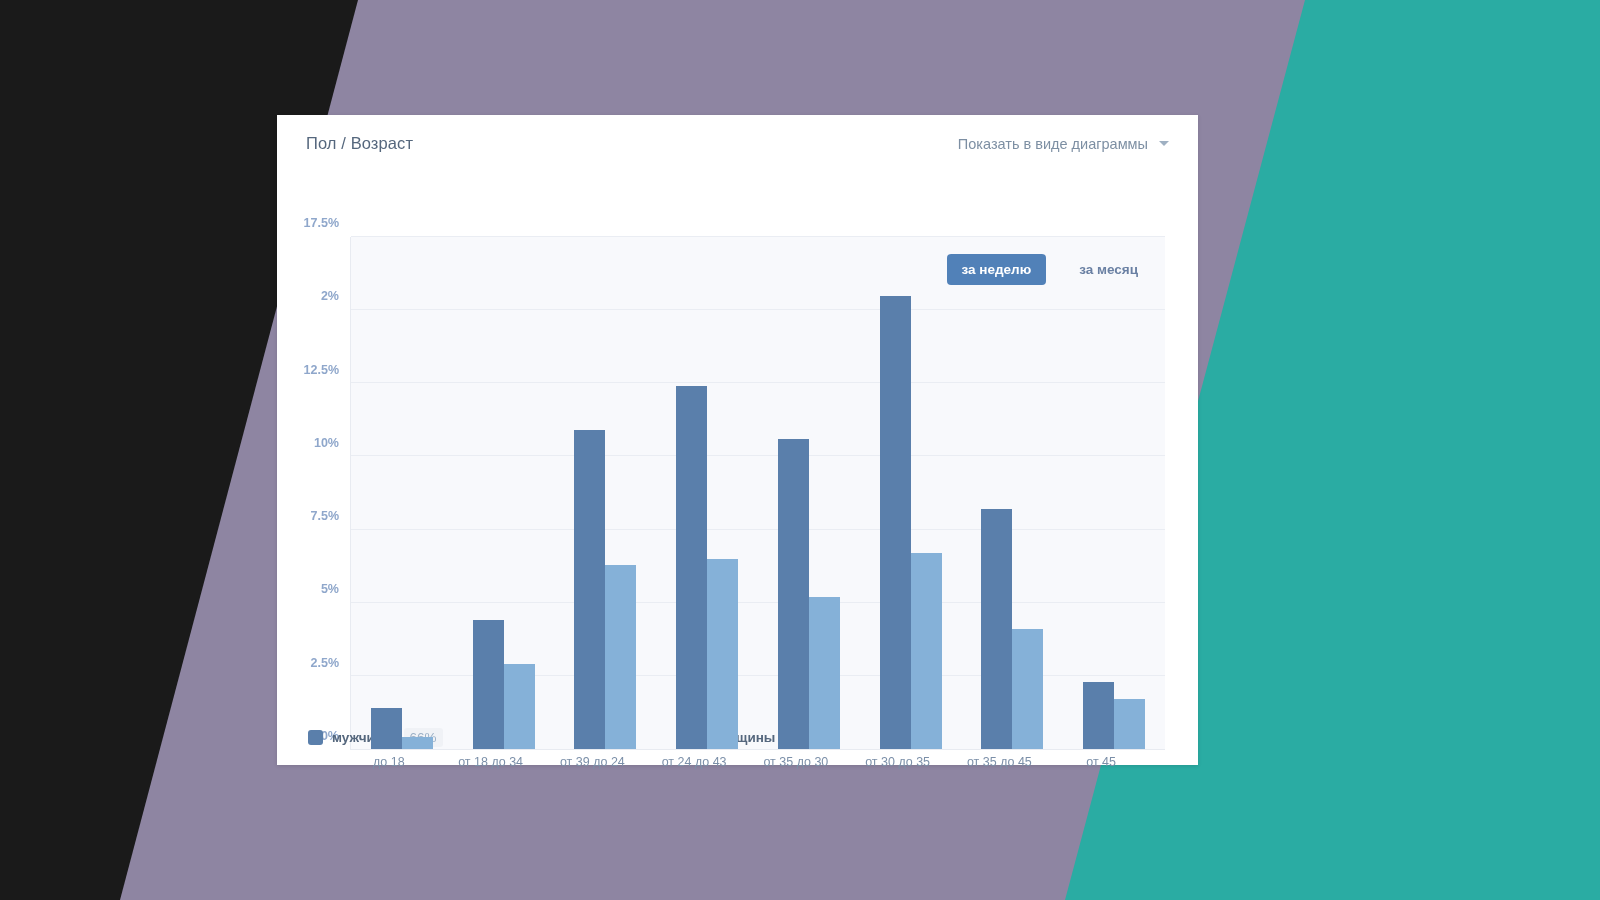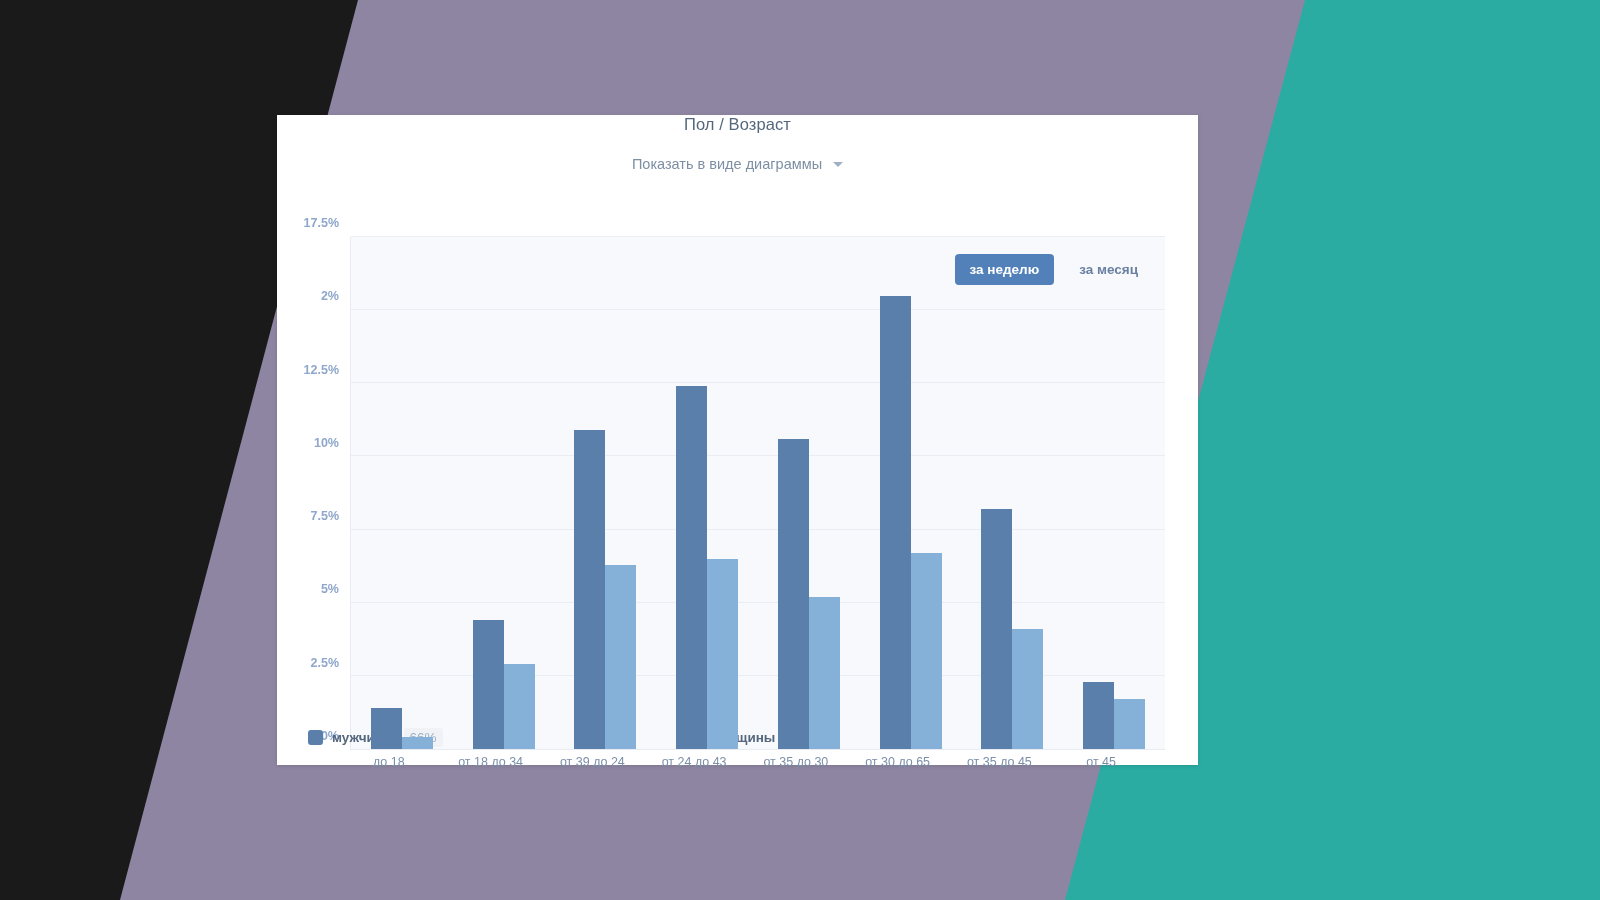--- a/index.html
+++ b/index.html
@@ -23,21 +23,20 @@
   }
 
   
   .card-header {
     position: relative;
     height: 57px;
     padding: 0 29px;
     display: flex;
     align-items: center;
     justify-content: space-between;
-    flex-direction: column;
   }
   .card-title {
     font-size: 16.5px;
     color: #55677d;
     letter-spacing: .1px;
   }
   .view-select {
     display: flex;
     align-items: center;
     gap: 11px;
@@ -99,20 +98,21 @@
   }
   .period-btn {
     font-size: 13.5px;
     font-weight: bold;
     padding: 8px 15px;
     border-radius: 4px;
     color: #6a80a3;
     cursor: pointer;
     user-select: none;
     white-space: nowrap;
+    margin-left: 8px;
   }
   .period-btn.active {
     background: #5181b8;
     color: #ffffff;
   }
 
   
   #bars {
     position: absolute;
     left: 74px; top: 65px;
@@ -261,21 +261,21 @@
           <div class="bar male" style="height: 13.1429%;"></div>
           <div class="bar female" style="height: 9.71429%;"></div>
         </div>
       </div>
     <div id="xaxis">
         <div class="xtick">до 18</div>
         <div class="xtick">от 18 до 34</div>
         <div class="xtick">от 39 до 24</div>
         <div class="xtick">от 24 до 43</div>
         <div class="xtick">от 35 до 30</div>
-        <div class="xtick">от 30 до 65</div>
+        <div class="xtick">от 30 до 35</div>
         <div class="xtick">от 35 до 45</div>
         <div class="xtick">от 45</div>
       </div>
   </div>
 
   <div class="legend">
       <div class="legend-item male">
         <span class="swatch male"></span>
         <span class="legend-label">мужчины</span>
         <span class="legend-pct">66%</span>

